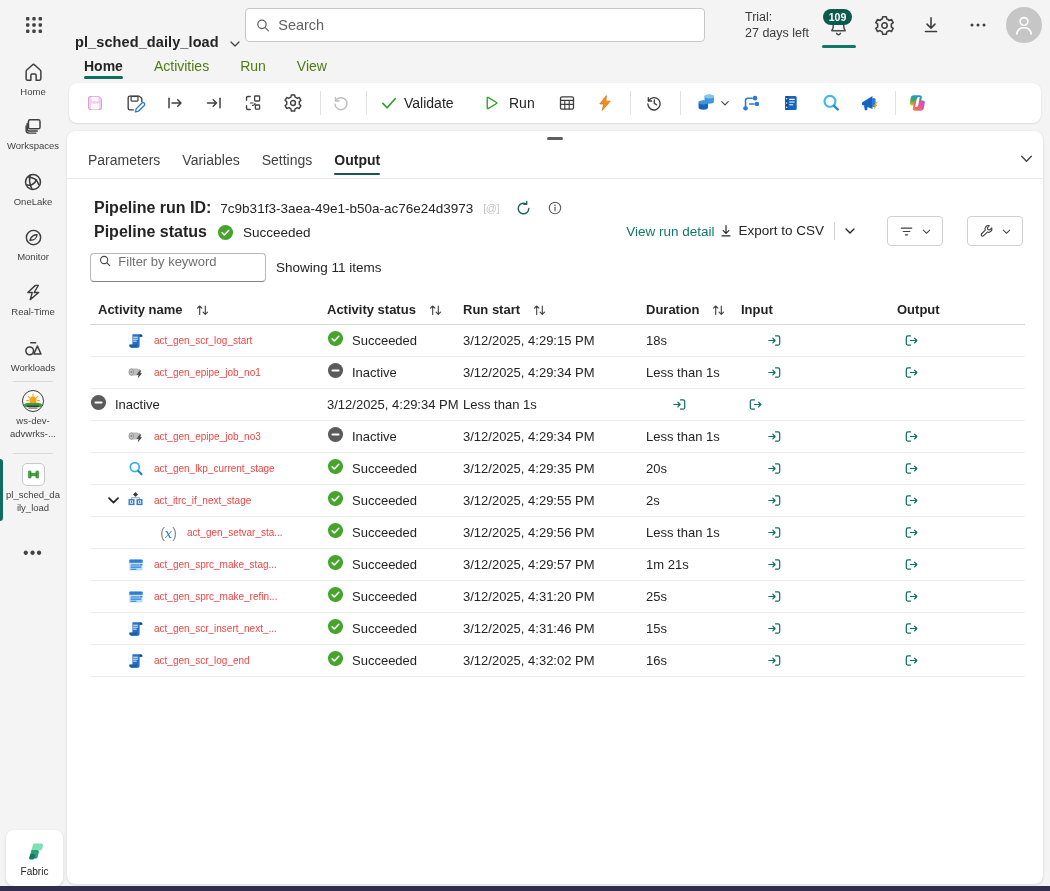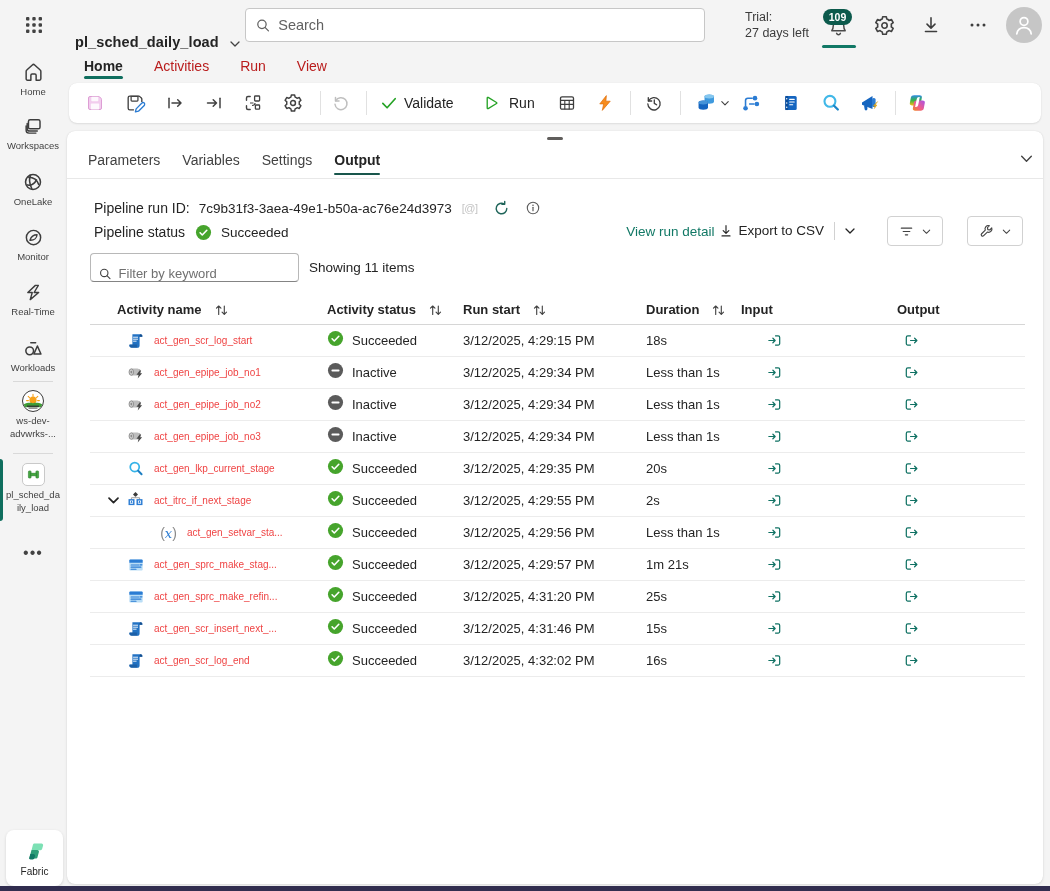--- a/index.html
+++ b/index.html
@@ -34,21 +34,21 @@
   .rail-divider { position:absolute; left:13px; width:40px; height:1px; background:#d9d9d9; }
   #rail-active-bar { position:absolute; left:0; top:409px; width:3px; height:62px; background:#0f6e5e; border-radius:0 3px 3px 0; }
   .ws-logo { width:22px; height:22px; border-radius:50%; overflow:hidden; position:relative; background:#fff; border:1.5px solid #3a3a3a; }
   .pl-iconbox { width:23px; height:23px; border:1px solid #c9c9c9; border-radius:5px; background:#fff; display:flex; align-items:center; justify-content:center; }
   #rail-more { position:absolute; left:0; top:494px; width:66px; text-align:center; font-size:16px; letter-spacing:1px; color:#424242; cursor:pointer; }
   #fabric-card { position:absolute; left:6px; top:780px; width:57px; height:56px; background:#fff; border-radius:8px; box-shadow:0 1px 3px rgba(0,0,0,.14); display:flex; flex-direction:column; align-items:center; justify-content:center; gap:3px; cursor:pointer; }
   #fabric-card .lbl { font-size:10px; color:#242424; }
 
   
   #ribbon-tabs { position:absolute; left:66px; top:50px; height:33px; display:flex; }
-  .rtab { position:relative; font-size:14px; color:#b91c1c; padding:8px 0 0 0; margin-right:0; cursor:pointer; }
+  .rtab { position:relative; font-size:14px; color:#4d7c0f; padding:8px 0 0 0; margin-right:0; cursor:pointer; }
   .rtab .ul { display:none; }
   .rtab.active { color:#242424; font-weight:700; }
   .rtab.active .ul { display:block; position:absolute; left:0; right:0; bottom:4px; height:3px; border-radius:2px; background:#0f6e5e; }
 
   
   #ribbon { position:absolute; left:69px; top:83px; width:972px; height:40px; background:#fff; border-radius:8px; box-shadow:0 1px 2px rgba(0,0,0,.09), 0 0 1px rgba(0,0,0,.1); }
   .ric { position:absolute; top:50%; transform:translate(-50%,-50%); display:flex; align-items:center; justify-content:center; cursor:pointer; }
   .rdiv { position:absolute; top:8px; width:1px; height:24px; background:#e1e1e1; }
   .rlabel { position:absolute; top:50%; transform:translateY(-50%); font-size:14px; color:#242424; cursor:pointer; }
 
@@ -60,48 +60,48 @@
   #drag-handle { position:absolute; left:50%; top:6px; transform:translateX(-50%); width:16px; height:3px; border-radius:2px; background:#605e5c; cursor:ns-resize; }
   #panel-tabs { position:absolute; left:21px; top:0; height:47px; display:flex; align-items:center; gap:22px; }
   .ptab { position:relative; font-size:14px; color:#424242; height:47px; padding-top:10px; display:flex; align-items:center; cursor:pointer; }
   .ptab.active { color:#242424; font-weight:700; }
   .ptab.active::after { content:""; position:absolute; left:0; right:0; bottom:3px; height:2.5px; border-radius:2px; background:#19564c; }
   #panel-tabs-divider { position:absolute; left:0; top:47px; width:976px; height:1px; background:#e8e8e8; }
   #panel-collapse { position:absolute; left:948px; top:16px; width:22px; height:22px; display:flex; align-items:center; justify-content:center; cursor:pointer; }
 
   #meta { position:absolute; left:27px; top:65px; }
   .meta-row { display:flex; align-items:center; height:24px; }
-  .meta-label { font-size:14px; font-weight:400; color:#242424; }
+  .meta-label { font-size:16px; font-weight:700; color:#242424; }
   #run-id-value { font-size:13.5px; color:#242424; margin-left:9px; }
   #copy-ghost { margin-left:10px; font-size:11px; color:#c4c4c4; letter-spacing:-0.5px; cursor:pointer; }
   .meta-iconbtn { margin-left:16px; display:flex; align-items:center; cursor:pointer; }
   #status-icon { margin-left:10px; display:flex; align-items:center; }
   #status-value { font-size:13.5px; color:#242424; margin-left:9px; }
 
   #actions { position:absolute; left:0; top:84px; width:956px; height:32px; display:flex; align-items:center; justify-content:flex-end; }
   #view-run-detail { font-size:13.5px; color:#117865; cursor:pointer; }
   #export-group { display:flex; margin-left:4px; cursor:pointer; }
   #export-label { font-size:13.5px; color:#242424; margin-left:4px; }
   #export-divider { width:1px; height:18px; background:#d1d1d1; margin:0 8px 0 10px; }
   .mini-btn { width:56px; height:30px; border:1px solid #d1d1d1; border-radius:4px; background:#fff; display:flex; align-items:center; justify-content:center; gap:7px; cursor:pointer; }
   #filter-btn { margin-left:30px; }
   #settings-btn { margin-left:24px; }
 
   #filter-row { position:absolute; left:23px; top:122px; display:flex; align-items:center; }
-  #filter-box { width:209px; height:29px; border:1px solid #b8b8b8; border-bottom-color:#848484; border-radius:4px; background:#fff; display:flex; align-items:flex-end; padding:0 8px; gap:7px; }
+  #filter-box { width:176px; height:29px; border:1px solid #b8b8b8; border-bottom-color:#848484; border-radius:4px; background:#fff; display:flex; align-items:flex-start; padding:0 8px; gap:7px; }
   #filter-box input { border:none; outline:none; font-family:inherit; font-size:13px; color:#242424; width:100%; background:transparent; }
   #filter-box input::placeholder { color:#707070; }
   #showing { font-size:13.5px; color:#242424; margin-left:10px; }
 
   
   #table { position:absolute; left:23px; top:164px; width:935px; }
   .tgrid { display:grid; grid-template-columns:237px 136px 183px 95px 156px 128px; align-items:center; }
   #thead { height:30px; border-bottom:1px solid #d6d6d6; }
   .th { display:flex; align-items:center; gap:12px; font-size:13px; font-weight:700; color:#242424; }
-  .th:first-child { padding-left:8px;margin-left:19px; }
+  .th:first-child { padding-left:8px; }
   .th .sort { display:flex; align-items:center; cursor:pointer; }
   .trow { height:32px; border-bottom:1px solid #ececec; }
   .cell-name { display:flex; align-items:center; height:100%; }
   .chev-slot { width:26px; margin-left:10px; display:flex; align-items:center; justify-content:center; flex:0 0 auto; }
   .act-icon { width:19px; height:19px; display:flex; align-items:center; justify-content:center; margin-right:9px; flex:0 0 auto; }
   .row-name { font-size:10px; color:#ef4444; white-space:nowrap; }
   .cell-status { display:flex; align-items:center; gap:8px; }
   .cell-status .txt { font-size:13px; color:#242424; }
   .cell-plain { font-size:13px; color:#242424; }
   .io-btn { display:flex; align-items:center; cursor:pointer; }
@@ -652,33 +652,20 @@
       <span class="io-btn">
         <svg width="17" height="17" viewBox="0 0 18 18">
                 <path d="M8.4 4.2H5.1A1.6 1.6 0 0 0 3.5 5.8v6.4a1.6 1.6 0 0 0 1.6 1.6h3.3" fill="none" stroke="#0f7163" stroke-width="1.3"></path>
                 <path d="M8 9h6.7M12.3 6.6 14.7 9l-2.4 2.4" fill="none" stroke="#0f7163" stroke-width="1.3" stroke-linecap="round" stroke-linejoin="round"></path>
               </svg>
       </span>
     </div>
   </div>
 
   <div class="trow tgrid">
-    <div class="cell-name">
-      <span class="chev-slot"></span>
-      <span class="act-icon">
-              <svg width="18" height="18" viewBox="0 0 20 20">
-                <path d="M4.8 5.4h7a3.6 3.6 0 0 1 0 7.2h-7z" fill="#a9a9a9"></path>
-                <path d="M5 5.4h6.8a3.6 3.6 0 0 1 2 .7l-2.2 6.5h-6.6z" fill="#bdbdbd"></path>
-                <ellipse cx="4.8" cy="9" rx="2.5" ry="3.6" fill="#cfcfcf" stroke="#8a8a8a" stroke-width="1"></ellipse>
-                <ellipse cx="4.8" cy="9" rx="1" ry="1.5" fill="#8a8a8a"></ellipse>
-                <path d="M14.2 7.3 10.5 12h2.4l-1 4.2 4.9-5.9h-2.6l1.5-3z" fill="#474747"></path>
-              </svg>
-            </span>
-      <span class="row-name">act_gen_epipe_job_no2</span>
-    </div>
     <div class="cell-status">
       <span class="sicon"><svg width="17" height="17" viewBox="0 0 18 18">
                 <circle cx="9" cy="9" r="8" fill="#5b5b5b"></circle>
                 <rect x="4.7" y="8" width="8.6" height="2" rx="1" fill="#fff"></rect>
               </svg></span>
       <span class="txt">Inactive</span>
     </div>
     <div class="cell-plain cell-start">3/12/2025, 4:29:34 PM</div>
     <div class="cell-plain cell-duration">Less than 1s</div>
     <div class="cell-input">

